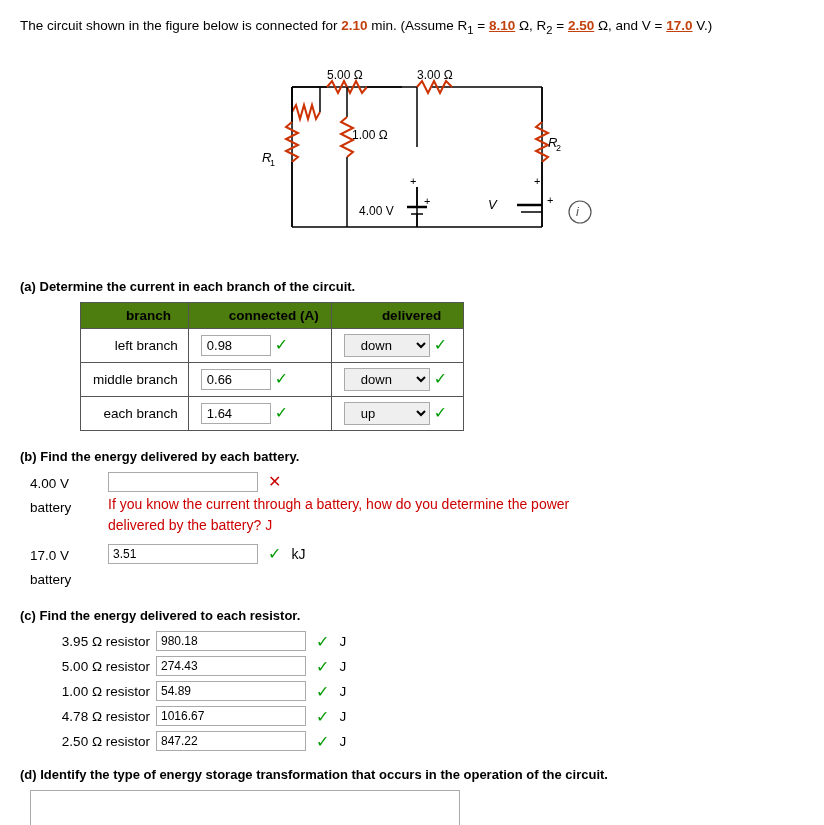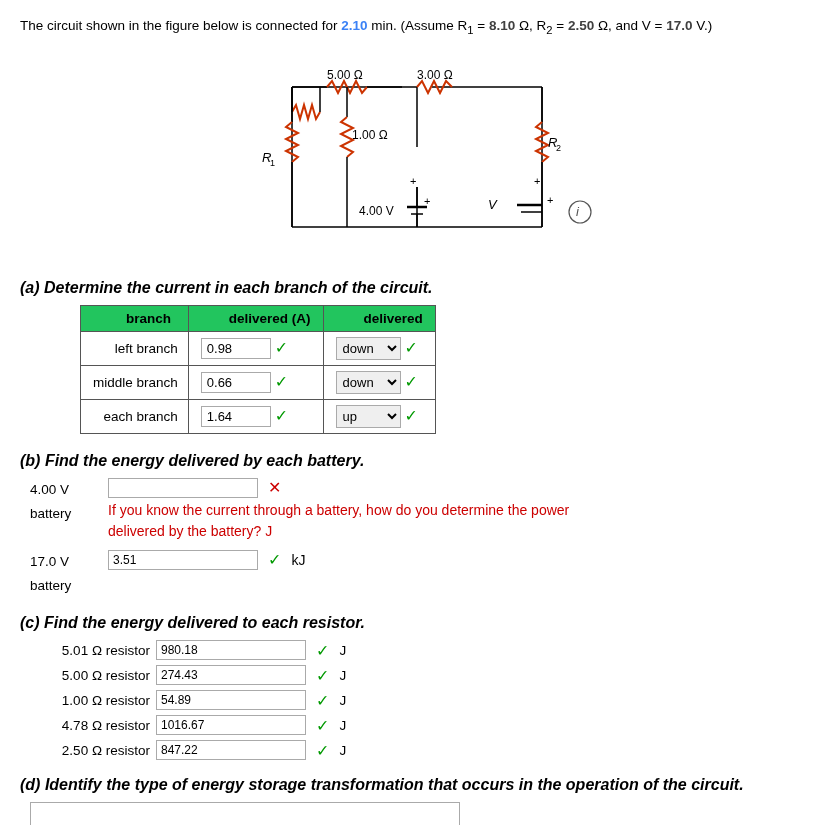--- a/index.html
+++ b/index.html
@@ -10,53 +10,52 @@
       color: #000;
       width: 824px;
       min-height: 825px;
       padding: 16px 20px;
     }
     .problem-statement {
       font-size: 13.5px;
       margin-bottom: 18px;
       line-height: 1.5;
     }
-    .highlight-blue { color: #3b82f6; font-weight: bold; }
-    .highlight-red { color: #404040; font-weight: bold; }
+    .highlight-blue { color: #c2410c; font-weight: bold; }
+    .highlight-red { color: #c2410c; font-weight: bold; text-decoration: underline; }
 
     
     .circuit-area {
       display: flex;
       justify-content: center;
       margin-bottom: 22px;
       position: relative;
     }
 
     
     .part-label {
       font-weight: bold;
       margin: 14px 0 8px 0;
-      font-size: 16px;
-      font-style: italic;
+      font-size: 13px;
     }
 
     
     .branch-table {
       border-collapse: collapse;
       margin-left: 60px;
       margin-bottom: 18px;
     }
     .branch-table th, .branch-table td {
       border: 1px solid #555;
       padding: 5px 12px;
       font-size: 13.5px;
       text-align: left;
     }
     .branch-table th {
-      background: #22c55e;
+      background: #4d7c0f;
       font-weight: bold;
       text-align: center;
       padding-left: 40px;
     }
     .branch-table td:first-child {
       text-align: right;
       padding-right: 10px;
     }
 
     
@@ -82,22 +81,22 @@
     .cross-red {
       color: #cc0000;
       font-size: 16px;
       margin: 0 4px;
     }
 
     
     .dir-select {
       border: 1px solid #aaa;
       font-size: 13px;
-      padding: 2px 2px;
-      width: 65px;
+      padding: 2px 12px;
+      width: 86px;
     }
 
     
     .battery-section {
       margin-left: 10px;
       margin-bottom: 16px;
     }
     .battery-row {
       display: flex;
       align-items: flex-start;
@@ -242,21 +241,21 @@
   </svg>
 </div>
 
 <div class="part-label">
   <span>(a) Determine the current in each branch of the circuit.</span>
 </div>
 <table class="branch-table">
   <thead>
     <tr>
       <th>branch</th>
-      <th>delivered (A)</th>
+      <th>connected (A)</th>
       <th>delivered</th>
     </tr>
   </thead>
   <tbody id="branch-table-body">
   <tr>
         <td>left branch</td>
         <td><input type="text" class="answer-input" value="0.98" style=""><span class="check-green">✓</span></td>
         <td><select class="dir-select"><option value="down">down</option><option value="up">up</option></select><span class="check-green">✓</span></td>
       </tr>
       <tr>
@@ -296,21 +295,21 @@
       <span>kJ</span>
     </div>
   </div>
 </div>
 
 <div class="part-label">
   <span>(c) Find the energy delivered to each resistor.</span>
 </div>
 <div class="resistor-section" id="resistor-rows">
 <div class="resistor-row">
-      <span class="resistor-label">5.01 Ω resistor</span>
+      <span class="resistor-label">3.95 Ω resistor</span>
       <input type="text" class="answer-input-wide" value="980.18" style="">
       <span class="check-green">✓</span>
       <span>J</span>
     </div>
     <div class="resistor-row">
       <span class="resistor-label">5.00 Ω resistor</span>
       <input type="text" class="answer-input-wide" value="274.43" style="">
       <span class="check-green">✓</span>
       <span>J</span>
     </div>

